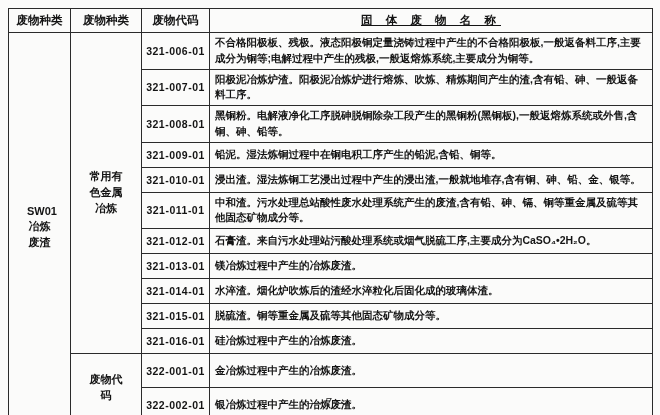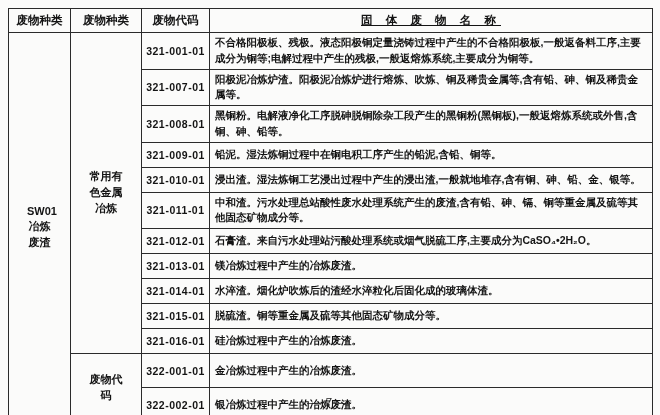--- a/index.html
+++ b/index.html
@@ -96,26 +96,26 @@
 
     <tr class="h2">
       <td class="cat-cell" rowspan="13">
         <div>SW01</div>
         <div>冶炼废渣</div>
       </td>
       <td class="ind-cell" rowspan="11">
         <div>常用有色金属</div>
         <div>冶炼</div>
       </td>
-      <td class="code-cell">321-001-01</td>
+      <td class="code-cell">321-006-01</td>
       <td class="name-cell">不合格阳极板、残极。液态阳极铜定量浇铸过程中产生的不合格阳极板,一般返备料工序,主要成分为铜等;电解过程中产生的残极,一般返熔炼系统,主要成分为铜等。</td>
     </tr>
     <tr class="h1">
       <td class="code-cell">321-007-01</td>
-      <td class="name-cell">阳极泥冶炼炉渣。阳极泥冶炼炉进行熔炼、吹炼、铜及稀贵金属等,含有铅、砷、铜及稀贵金属等。</td>
+      <td class="name-cell">阳极泥冶炼炉渣。阳极泥冶炼炉进行熔炼、吹炼、精炼期间产生的渣,含有铅、砷、一般返备料工序。</td>
     </tr>
     <tr class="h2">
       <td class="code-cell">321-008-01</td>
       <td class="name-cell">黑铜粉。电解液净化工序脱砷脱铜除杂工段产生的黑铜粉(黑铜板),一般返熔炼系统或外售,含铜、砷、铅等。</td>
     </tr>
     <tr class="h1">
       <td class="code-cell">321-009-01</td>
       <td class="name-cell">铅泥。湿法炼铜过程中在铜电积工序产生的铅泥,含铅、铜等。</td>
     </tr>
     <tr class="h1">

